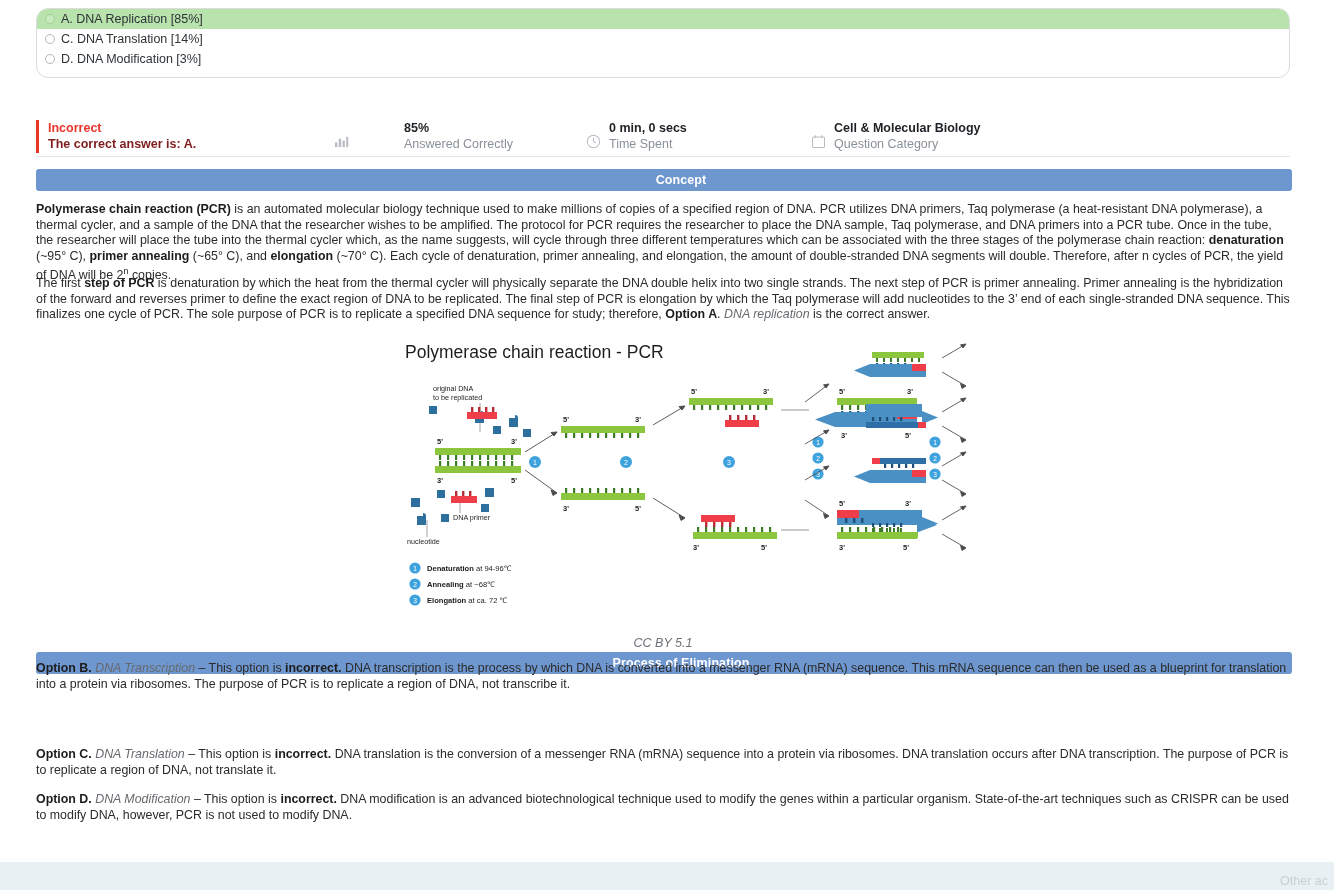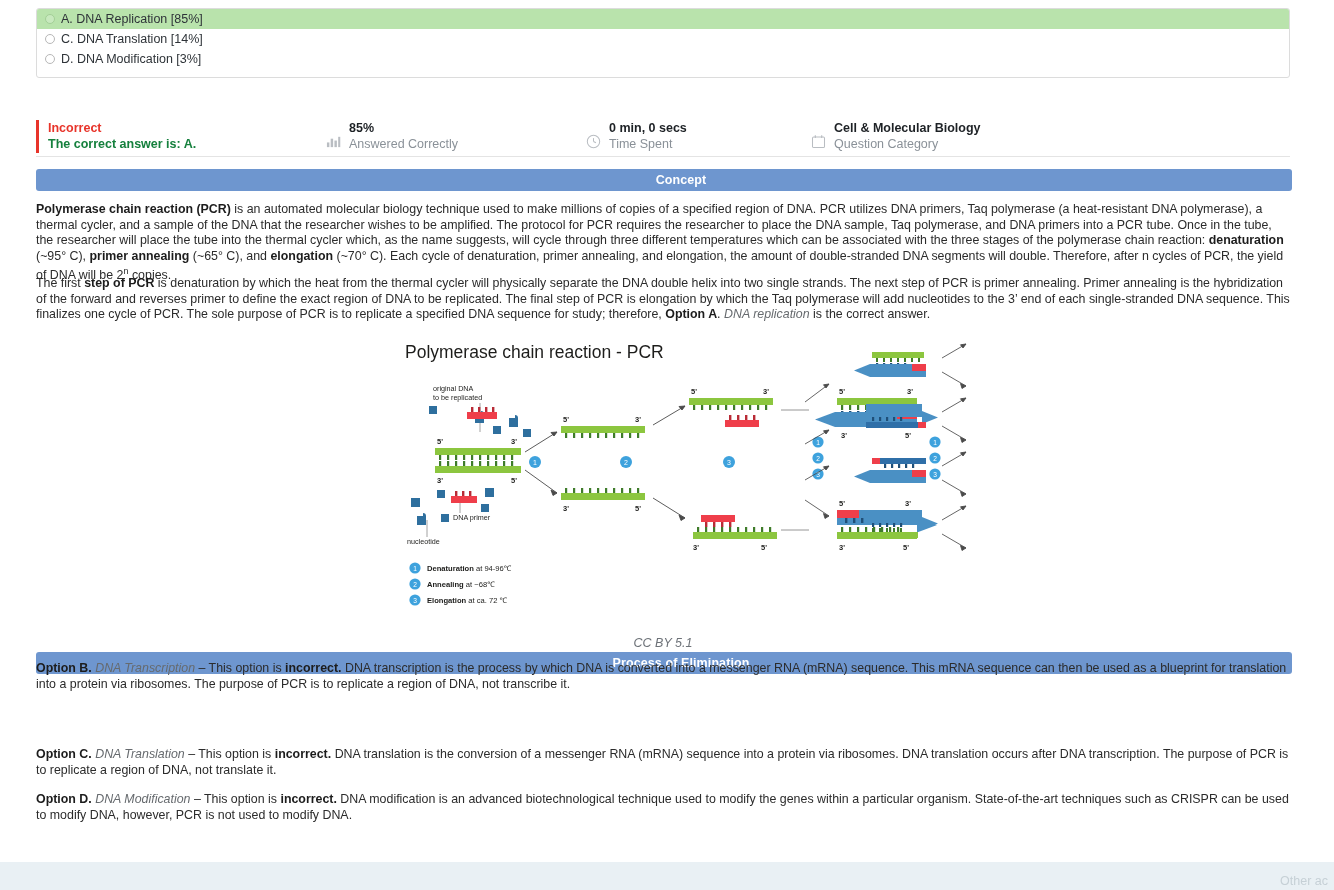--- a/index.html
+++ b/index.html
@@ -9,21 +9,21 @@
     background: #ffffff;
     font-family: "Liberation Sans", sans-serif;
     color: #212529;
     overflow: hidden;
   }
   .page { position: relative; width: 1334px; height: 890px; background:#fff; }
 
   
   .options {
     position: absolute; left: 36px; top: 8px; width: 1254px;
-    border: 1px solid #dcdcdc; border-radius: 3px; background: #fff;
+    border: 1px solid #dcdcdc; border-radius: 12px; background: #fff;
     overflow: hidden;
   }
   .opt-row {
     display: flex; align-items: center;
     height: 20px; padding: 0 8px;
     font-size: 12.5px; color: #2e3338; line-height: 20px;
   }
   .opt-row + .opt-row { margin-top: 0; }
   .opt-row.correct { background: #b9e3ac; }
   .radio {
@@ -40,25 +40,25 @@
     position: absolute; left: 36px; top: 117px; width: 1254px; height: 40px;
     display: flex; align-items: flex-start;
     border-bottom: 1px solid #e4e4e4;
     padding-left: 42px;
   }
   .stat { display: flex; align-items: flex-start; }
   .redbar { width: 3px; height: 33px; background: #e8342a; flex: 0 0 auto; margin-right: 9px; }
   .stat-text { display: flex; flex-direction: column; justify-content: flex-start; }
   .stat-top { font-size: 12.5px; font-weight: bold; line-height: 16px; color:#1d2125; }
   .stat-top.red { color: #e8342a; }
-  .stat-bot { font-size: 12.5px; line-height: 17px; color: #15803d; }
+  .stat-bot { font-size: 12.5px; line-height: 17px; color: #7f1d1d; }
   .stat-bot.muted { color: #8a9198; }
   .stat-icon { width: 15px; height: 15px; margin-right: 8px; margin-top: 14px; flex:0 0 auto; }
   .s1 { position:absolute; left:0px; top:3px; }
-  .s2 { position:absolute; left:290px; top:3px; }
+  .s2 { position:absolute; left:298px; top:3px;gap:47px; }
   .s3 { position:absolute; left:550px; top:3px; }
   .s4 { position:absolute; left:775px; top:3px; }
 
   
   .sec-bar {
     position: absolute; left: 36px; width: 1256px; height: 22px;
     background: #6e96cf; border-radius: 3px;
     color: #fff; font-size: 12.5px; font-weight: bold;
     display: flex; align-items: center; justify-content: center;
     letter-spacing: .1px;

